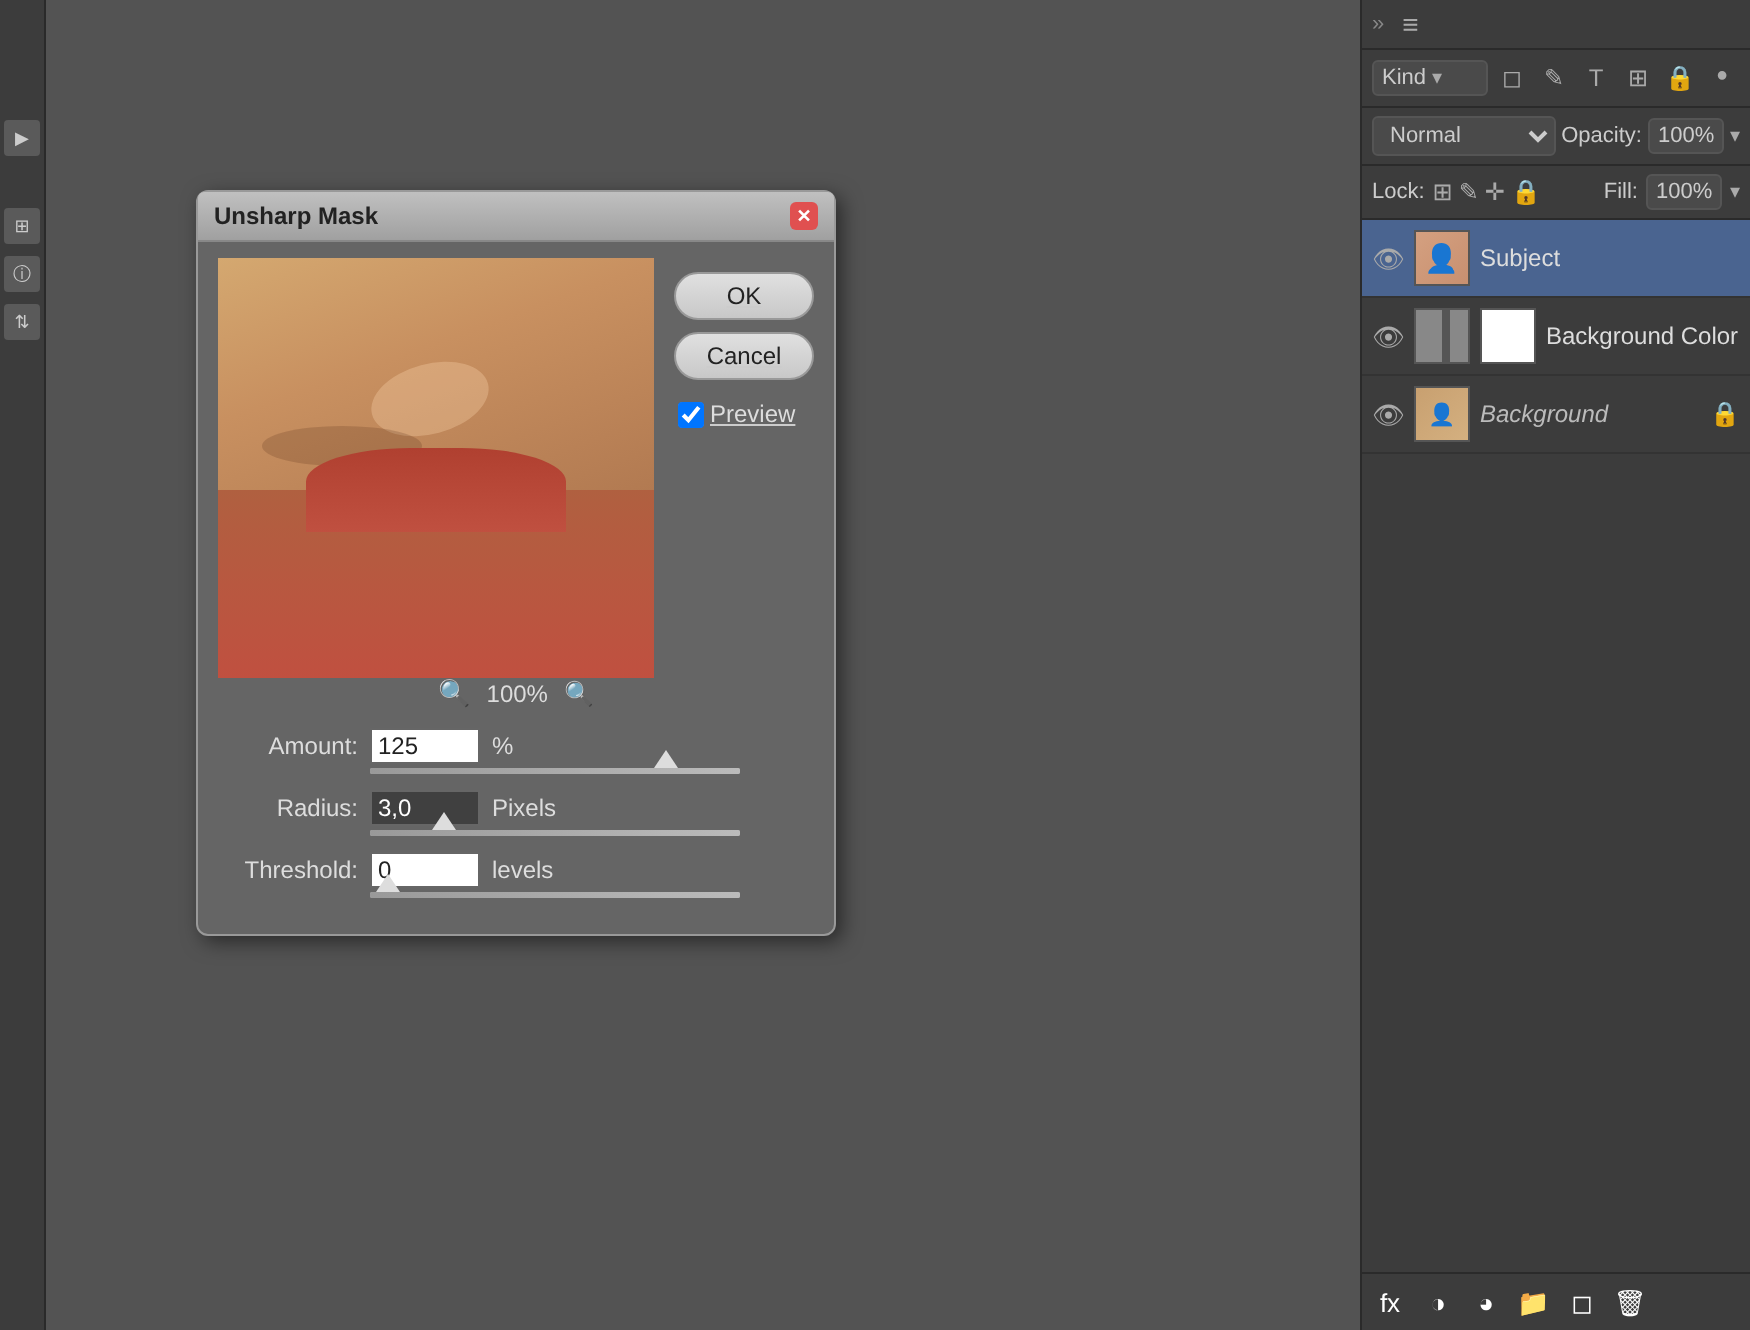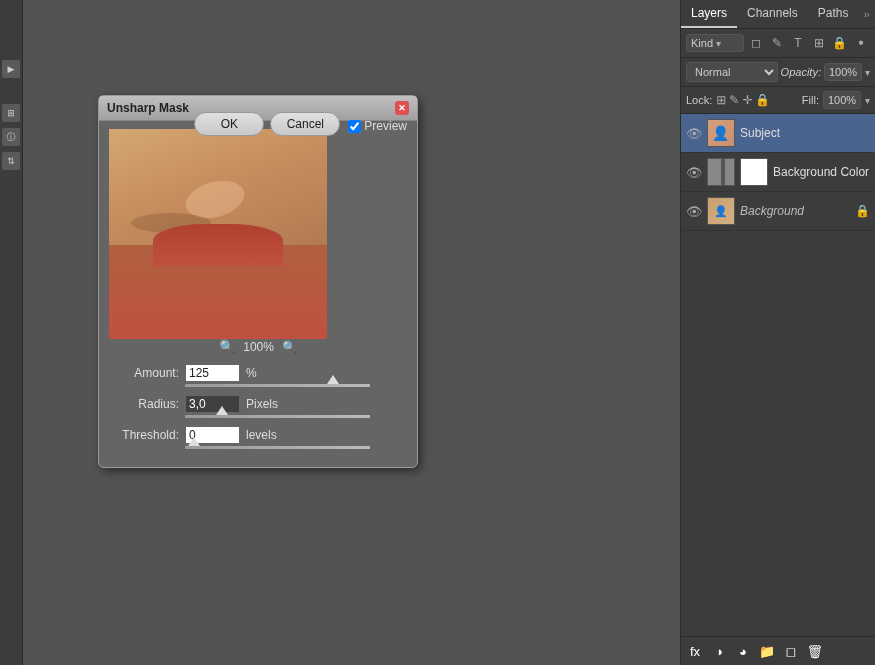--- a/index.html
+++ b/index.html
@@ -93,25 +93,26 @@
       font-size: 13px;
       cursor: pointer;
       color: #ccc;
     }
     .zoom-value {
       font-size: 12px;
       color: #ddd;
     }
     .dialog-buttons {
       position: absolute;
-      top: 16px;
+      top: 40px;
       right: 10px;
       display: flex;
-      flex-direction: row;
+      flex-direction: column;
       gap: 6px;
+      text-decoration: underline;
     }
     .btn-dialog {
       width: 70px;
       height: 24px;
       border-radius: 12px;
       border: 1px solid #999;
       background: linear-gradient(to bottom, #e0e0e0, #c8c8c8);
       color: #222;
       font-size: 12px;
       cursor: pointer;
@@ -267,21 +268,20 @@
       color: #ccc;
       font-size: 11px;
       padding: 2px 4px;
       border-radius: 3px;
       outline: none;
       cursor: pointer;
     }
     .opacity-label {
       font-size: 11px;
       color: #ccc;
-      font-style: italic;
     }
     .opacity-input {
       width: 38px;
       background: #4a4a4a;
       border: 1px solid #555;
       color: #ccc;
       font-size: 11px;
       padding: 2px 4px;
       border-radius: 3px;
       outline: none;
@@ -555,25 +555,20 @@
           <input type="checkbox" checked="" id="prev-cb" style="">
           <label class="preview-label" for="prev-cb">Preview</label>
         </div>
       </div>
     </div>
   </div>
 
   <div class="right-panel">
 
     <div class="right-panel-header">
-      <div class="panel-tabs-group">
-        <div class="panel-tab active">Layers</div>
-        <div class="panel-tab">Channels</div>
-        <div class="panel-tab">Paths</div>
-      </div>
       <div style="display:flex;align-items:center;">
         <span class="double-arrow">»</span>
         <span class="panel-menu-icon ellipsis-icon"></span>
       </div>
     </div>
 
     <div class="panel-tools">
       <div class="kind-select-wrapper">
         <span class="kind-label">Kind</span>
         <span style="color:#aaa;font-size:10px;">▾</span>

